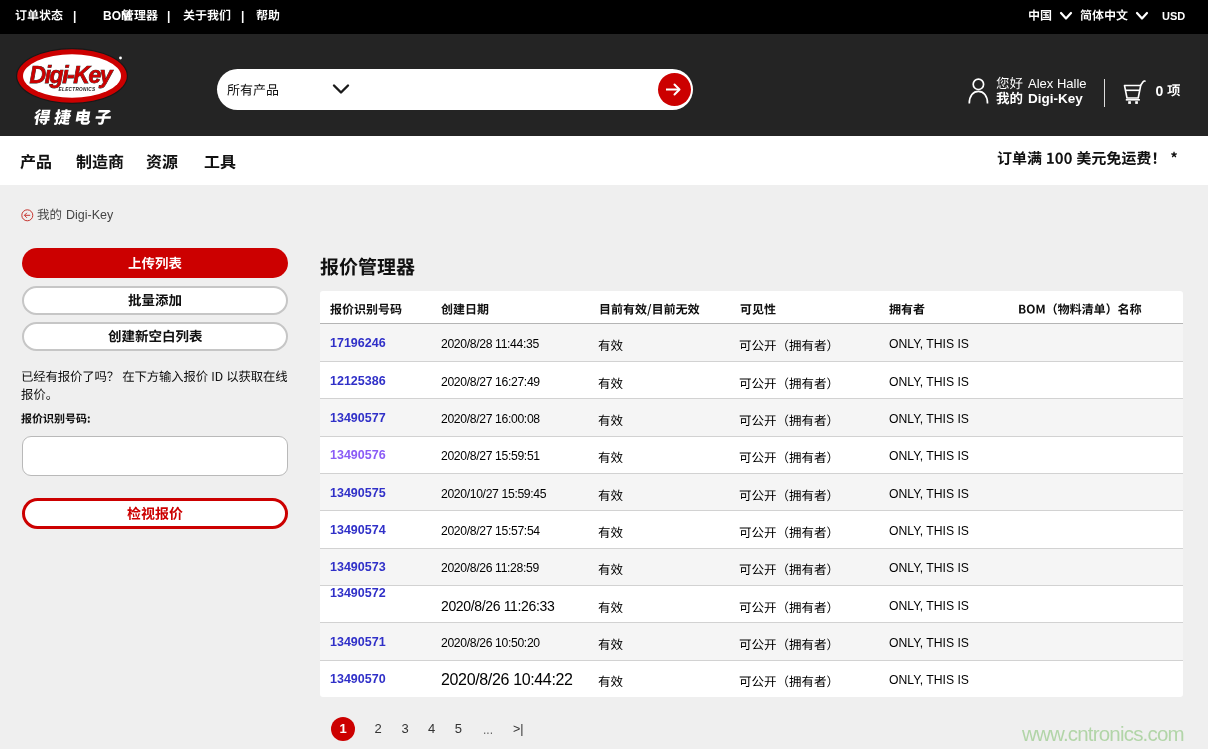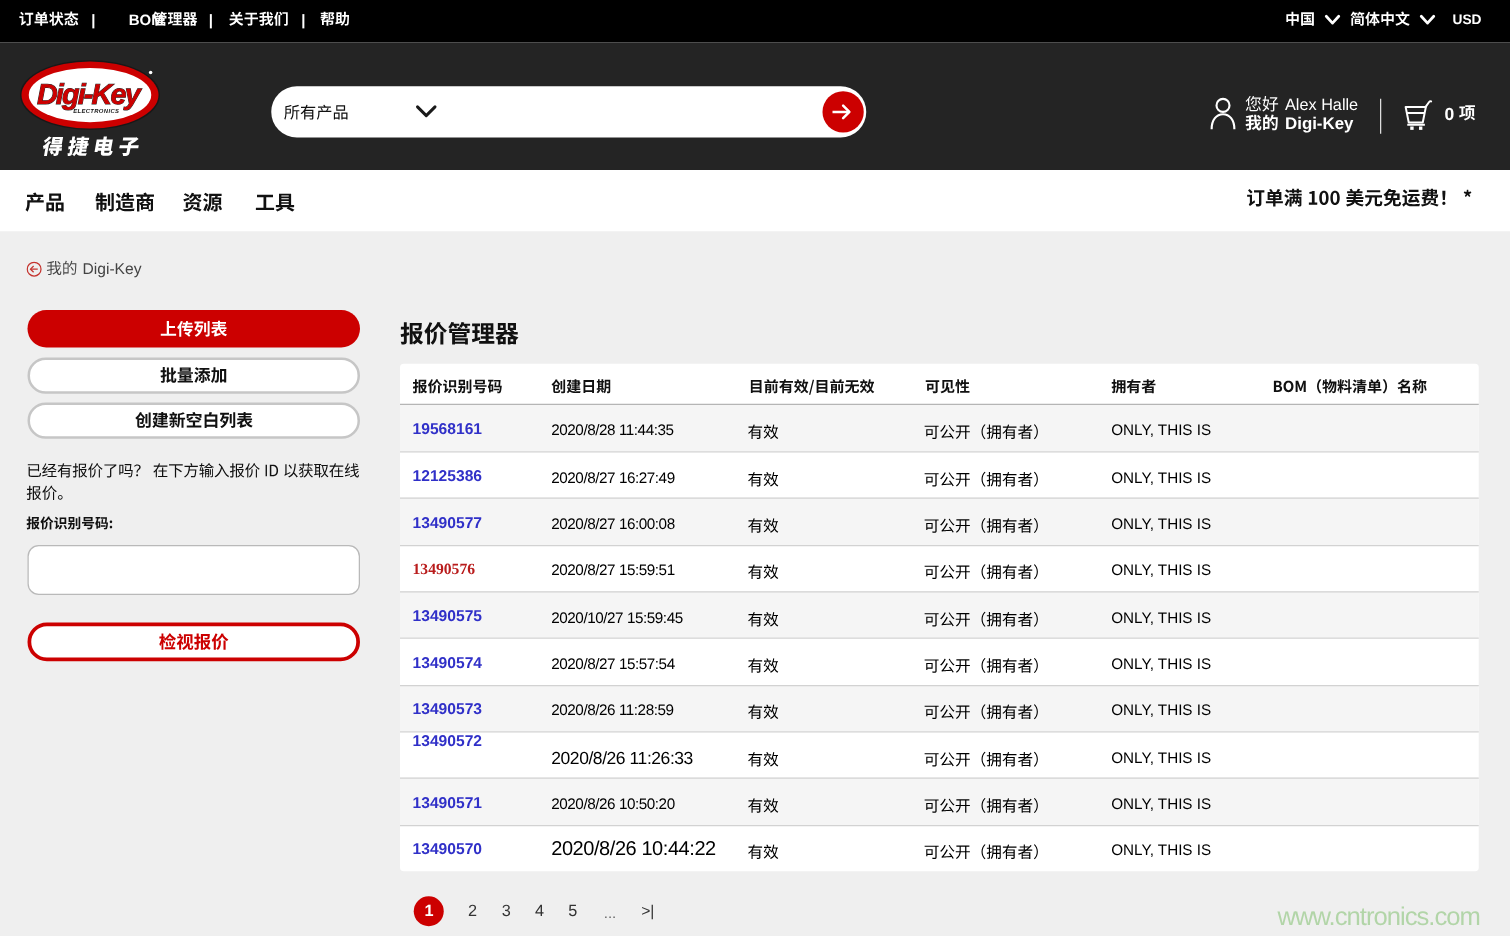--- a/index.html
+++ b/index.html
@@ -154,21 +154,21 @@
       <path transform="translate(0,12.6)" d="M1.1 0H4.3C6.2 0 7.7 -0.8 7.7 -2.6C7.7 -3.8 7 -4.5 6 -4.7V-4.8C6.8 -5 7.2 -5.9 7.2 -6.7C7.2 -8.4 5.9 -8.9 4 -8.9H1.1ZM2.9 -5.3V-7.5H3.9C5 -7.5 5.5 -7.2 5.5 -6.4C5.5 -5.7 5 -5.3 3.9 -5.3ZM2.9 -1.4V-4H4.1C5.3 -4 6 -3.6 6 -2.7C6 -1.8 5.3 -1.4 4.1 -1.4ZM12.8 0.2C15.1 0.2 16.8 -1.6 16.8 -4.5C16.8 -7.4 15.1 -9 12.8 -9C10.4 -9 8.8 -7.4 8.8 -4.5C8.8 -1.6 10.4 0.2 12.8 0.2ZM12.8 -1.4C11.5 -1.4 10.6 -2.6 10.6 -4.5C10.6 -6.4 11.5 -7.5 12.8 -7.5C14.1 -7.5 15 -6.4 15 -4.5C15 -2.6 14.1 -1.4 12.8 -1.4ZM18.5 0H20.1V-3.7C20.1 -4.6 20 -5.8 19.9 -6.6H19.9L20.6 -4.5L22 -0.8H23L24.4 -4.5L25.1 -6.6H25.2C25.1 -5.8 24.9 -4.6 24.9 -3.7V0H26.6V-8.9H24.6L23.1 -4.7C22.9 -4.2 22.8 -3.6 22.6 -3H22.5C22.3 -3.6 22.2 -4.2 22 -4.7L20.5 -8.9H18.5ZM35.6 -4.6C35.6 -2 36.7 -0.1 38 1.2L39.1 0.7C37.9 -0.6 37 -2.3 37 -4.6C37 -6.9 37.9 -8.5 39.1 -9.8L38 -10.3C36.7 -9 35.6 -7.1 35.6 -4.6ZM45.8 -10.2C45.5 -8.4 44.8 -6.7 43.9 -5.7C44.2 -5.5 44.7 -5.1 44.9 -4.8C45.4 -5.4 45.8 -6.2 46.2 -7H46.8C46.3 -5.2 45.3 -3.5 44.1 -2.5C44.5 -2.3 45 -2 45.3 -1.7C46.5 -2.9 47.5 -5 48 -7H48.6C48 -4.2 46.8 -1.4 44.8 -0C45.2 0.2 45.7 0.5 46 0.8C47.9 -0.8 49.2 -3.9 49.8 -7H49.8C49.6 -2.7 49.4 -1 49.1 -0.6C49 -0.5 48.9 -0.4 48.7 -0.4C48.5 -0.4 48 -0.4 47.6 -0.5C47.8 -0.1 48 0.5 48 0.9C48.5 1 49 1 49.4 0.9C49.8 0.8 50 0.7 50.3 0.3C50.8 -0.3 51 -2.3 51.2 -7.7C51.2 -7.8 51.2 -8.3 51.2 -8.3H46.7C46.9 -8.9 47 -9.4 47.1 -9.9ZM40.5 -9.5C40.4 -8.1 40.2 -6.6 39.9 -5.6C40.1 -5.5 40.7 -5.1 40.9 -5C41 -5.4 41.2 -5.9 41.3 -6.5H42.1V-4.2C41.3 -4 40.6 -3.8 40 -3.6L40.3 -2.3L42.1 -2.8V1.1H43.4V-3.2L44.7 -3.6L44.6 -4.9L43.4 -4.6V-6.5H44.4V-7.9H43.4V-10.2H42.1V-7.9H41.6C41.6 -8.4 41.7 -8.8 41.7 -9.3ZM52.1 -9.2C52.4 -8.3 52.6 -7.2 52.6 -6.4L53.7 -6.7C53.7 -7.5 53.4 -8.6 53.1 -9.5ZM56 -9.5C55.9 -8.7 55.6 -7.5 55.4 -6.7L56.3 -6.4C56.6 -7.2 57 -8.3 57.3 -9.3ZM57.7 -8.6C58.4 -8.1 59.2 -7.5 59.6 -7L60.3 -8.1C59.9 -8.5 59.1 -9.1 58.4 -9.5ZM57.1 -5.5C57.8 -5.1 58.7 -4.5 59.1 -4L59.8 -5.2C59.4 -5.6 58.5 -6.2 57.8 -6.6ZM52.1 -6.2V-4.8H53.5C53.1 -3.7 52.5 -2.5 51.9 -1.7C52.1 -1.3 52.4 -0.7 52.5 -0.2C53.1 -1 53.5 -2.1 53.9 -3.3V1H55.2V-3.2C55.6 -2.6 55.9 -2 56.1 -1.6L57 -2.7C56.7 -3.1 55.6 -4.4 55.2 -4.8V-4.8H57V-6.2H55.2V-10.1H53.9V-6.2ZM57 -2.7 57.2 -1.3 60.6 -2V1.1H61.9V-2.2L63.4 -2.5L63.2 -3.8L61.9 -3.6V-10.2H60.6V-3.3ZM64.5 -9C65.2 -8.6 66 -8 66.4 -7.6L67.3 -8.7C66.9 -9.1 66 -9.6 65.4 -9.9ZM63.9 -5.9C64.6 -5.5 65.6 -4.9 66 -4.5L66.9 -5.6C66.4 -6 65.4 -6.6 64.8 -6.9ZM64.3 -0 65.7 0.8C66.2 -0.3 66.8 -1.7 67.3 -3L66.1 -3.8C65.6 -2.4 64.9 -0.9 64.3 -0ZM69.3 -2.3H72.9V-1.7H69.3ZM69.3 -3.3V-3.8H72.9V-3.3ZM70.3 -10.2V-9.4H67.5V-8.4H70.3V-7.9H67.8V-6.9H70.3V-6.4H67.1V-5.4H75.2V-6.4H71.8V-6.9H74.4V-7.9H71.8V-8.4H74.7V-9.4H71.8V-10.2ZM67.9 -4.9V1.1H69.3V-0.7H72.9V-0.3C72.9 -0.2 72.8 -0.1 72.7 -0.1C72.5 -0.1 71.9 -0.1 71.4 -0.2C71.6 0.2 71.8 0.7 71.8 1.1C72.7 1.1 73.3 1.1 73.7 0.9C74.1 0.7 74.2 0.3 74.2 -0.3V-4.9ZM78.7 -5.1H80.9V-4.2H78.7ZM82.4 -5.1H84.6V-4.2H82.4ZM78.7 -7H80.9V-6.2H78.7ZM82.4 -7H84.6V-6.2H82.4ZM83.8 -10.1C83.6 -9.5 83.2 -8.7 82.8 -8.1H80.2L80.7 -8.4C80.5 -8.9 79.9 -9.6 79.5 -10.2L78.2 -9.6C78.6 -9.2 79 -8.6 79.2 -8.1H77.3V-3.1H80.9V-2.3H76.2V-0.9H80.9V1H82.4V-0.9H87.1V-2.3H82.4V-3.1H86.1V-8.1H84.4C84.7 -8.6 85.1 -9.1 85.4 -9.6ZM91.7 -4.6C91.7 -7.1 90.6 -9 89.3 -10.3L88.2 -9.8C89.4 -8.5 90.3 -6.9 90.3 -4.6C90.3 -2.3 89.4 -0.6 88.2 0.7L89.3 1.2C90.6 -0.1 91.7 -2 91.7 -4.6ZM102.5 -6C102.9 -5.7 103.5 -5.2 104 -4.8C102.7 -4.2 101.4 -3.8 100 -3.5C100.2 -3.2 100.6 -2.6 100.7 -2.2C101.3 -2.3 101.9 -2.5 102.5 -2.7V1.1H103.9V0.6H108.5V1.1H110V-4.3H106.1C107.7 -5.4 109.1 -6.8 109.9 -8.5L108.9 -9.1L108.7 -9H105.2C105.4 -9.3 105.6 -9.6 105.9 -9.9L104.2 -10.3C103.5 -9.1 102.2 -7.9 100.2 -7.1C100.5 -6.8 101 -6.3 101.2 -5.9C102.3 -6.5 103.2 -7.1 103.9 -7.7H107.7C107.1 -6.9 106.3 -6.2 105.3 -5.5C104.8 -6 104.1 -6.5 103.6 -6.9ZM108.5 -0.8H103.9V-3H108.5ZM117.4 -5.4C117.2 -3.9 116.8 -2.5 116.1 -1.6C116.5 -1.4 117 -1.1 117.3 -0.8C117.9 -1.9 118.5 -3.5 118.8 -5.1ZM120.9 -5.1C121.4 -3.8 121.9 -2.1 122 -0.9L123.3 -1.3C123.1 -2.5 122.7 -4.2 122.2 -5.5ZM117.9 -10.2C117.6 -8.8 117.1 -7.4 116.4 -6.5V-6.8H115.1V-8.5C115.7 -8.6 116.2 -8.8 116.7 -9L115.9 -10.1C115 -9.7 113.5 -9.4 112.2 -9.1C112.3 -8.8 112.5 -8.4 112.5 -8.1C112.9 -8.1 113.4 -8.2 113.8 -8.2V-6.8H112.2V-5.5H113.6C113.2 -4.3 112.5 -3 111.9 -2.2C112.1 -1.9 112.4 -1.3 112.5 -0.9C113 -1.5 113.4 -2.4 113.8 -3.3V1.1H115.1V-3.8C115.4 -3.3 115.7 -2.8 115.8 -2.5L116.6 -3.6C116.4 -3.9 115.4 -4.9 115.1 -5.2V-5.5H116.4V-6C116.8 -5.9 117.2 -5.6 117.4 -5.4C117.8 -5.9 118.2 -6.6 118.5 -7.4H119.2V-0.5C119.2 -0.3 119.1 -0.3 119 -0.3C118.8 -0.3 118.3 -0.3 117.8 -0.3C118 0 118.2 0.6 118.3 1C119.1 1 119.7 1 120.1 0.8C120.5 0.6 120.6 0.2 120.6 -0.5V-7.4H121.6C121.4 -7 121.3 -6.6 121.1 -6.3L122.4 -6C122.7 -6.7 123 -7.7 123.3 -8.5L122.4 -8.8L122.2 -8.7H118.9C119.1 -9.1 119.2 -9.5 119.2 -9.9Z" fill="#111"></path>
     </svg>
 <div class="abs" style="left:320px;top:323px;width:863px;height:1px;background:#b5b5b5"></div>
 <svg width="0" height="0" style="position:absolute">
       <defs>
         <path id="gyx" d="M4.9 -10.5C4.7 -10 4.6 -9.4 4.3 -8.9H0.8V-8H4C3.2 -6.4 2 -4.8 0.5 -3.8C0.7 -3.6 1 -3.3 1.1 -3.1C1.9 -3.6 2.6 -4.3 3.2 -5.1V1H4.1V-1.5H9.3V-0.2C9.3 0 9.3 0.1 9.1 0.1C8.8 0.1 8.1 0.1 7.2 0.1C7.4 0.3 7.5 0.7 7.6 1C8.6 1 9.3 1 9.7 0.8C10.2 0.7 10.3 0.4 10.3 -0.2V-6.6H4.2C4.5 -7 4.7 -7.5 5 -8H11.7V-8.9H5.3C5.5 -9.3 5.7 -9.8 5.8 -10.3ZM4.1 -3.6H9.3V-2.3H4.1ZM4.1 -4.4V-5.7H9.3V-4.4ZM14.6 -7.5C14.2 -6.5 13.6 -5.5 12.9 -4.8C13.1 -4.7 13.5 -4.4 13.6 -4.2C14.2 -5 15 -6.2 15.4 -7.3ZM16.7 -7.2C17.2 -6.5 17.8 -5.6 18.1 -5L18.8 -5.4C18.6 -6 17.9 -6.9 17.4 -7.5ZM15 -10.2C15.4 -9.7 15.7 -9.1 15.9 -8.7H13.2V-7.8H18.9V-8.7H16.1L16.8 -9C16.6 -9.4 16.2 -10.1 15.8 -10.5ZM14.2 -4.5C14.7 -4 15.2 -3.5 15.7 -2.9C15 -1.7 14.1 -0.7 13 0C13.2 0.2 13.5 0.5 13.6 0.7C14.7 -0 15.6 -1 16.3 -2.2C16.9 -1.5 17.3 -0.8 17.6 -0.3L18.4 -0.9C18 -1.5 17.4 -2.2 16.8 -3C17.1 -3.7 17.4 -4.5 17.7 -5.3L16.8 -5.5C16.6 -4.8 16.4 -4.3 16.2 -3.7C15.8 -4.2 15.3 -4.6 14.9 -5ZM20.7 -7.4H22.8C22.6 -5.7 22.2 -4.2 21.6 -3.1C21.1 -4.1 20.7 -5.2 20.4 -6.5ZM20.6 -10.5C20.2 -8.3 19.6 -6.2 18.6 -4.8C18.8 -4.6 19.1 -4.3 19.2 -4.1C19.4 -4.4 19.7 -4.8 19.9 -5.2C20.2 -4.1 20.6 -3.1 21.1 -2.2C20.3 -1.1 19.3 -0.3 18 0.3C18.2 0.5 18.5 0.9 18.6 1C19.9 0.4 20.8 -0.4 21.5 -1.4C22.2 -0.4 23 0.4 23.9 1C24.1 0.8 24.4 0.4 24.6 0.2C23.6 -0.3 22.8 -1.1 22.1 -2.2C22.9 -3.6 23.4 -5.2 23.7 -7.4H24.4V-8.2H21C21.1 -8.9 21.3 -9.6 21.4 -10.4Z"></path>
         <path id="gkgk" d="M0.7 -9.6V-8.7H9.3V-0.4C9.3 -0.1 9.2 -0 9 0C8.7 0 7.7 0 6.7 -0C6.8 0.2 7 0.7 7 1C8.3 1 9.2 1 9.7 0.8C10.1 0.7 10.3 0.3 10.3 -0.4V-8.7H11.9V-9.6ZM2.9 -5.9H6.2V-3.1H2.9ZM2 -6.8V-1.2H2.9V-2.2H7.1V-6.8ZM16.6 -10.1C15.8 -8.3 14.6 -6.5 13.1 -5.4C13.4 -5.2 13.8 -4.9 14 -4.7C15.4 -5.9 16.7 -7.8 17.6 -9.9ZM20.8 -10.2 19.9 -9.9C20.9 -8 22.5 -5.9 23.8 -4.7C24 -4.9 24.3 -5.3 24.6 -5.5C23.2 -6.5 21.6 -8.5 20.8 -10.2ZM14.5 0.2C15 0 15.7 -0.1 22.3 -0.5C22.6 0 22.9 0.5 23.1 0.9L24 0.4C23.4 -0.7 22.1 -2.5 21 -3.8L20.1 -3.4C20.6 -2.8 21.2 -2.1 21.7 -1.4L15.8 -1C17.1 -2.5 18.3 -4.4 19.3 -6.2L18.3 -6.7C17.3 -4.6 15.8 -2.4 15.3 -1.9C14.8 -1.3 14.5 -0.9 14.2 -0.8C14.3 -0.5 14.5 -0 14.5 0.2ZM33.1 -8.8V-5.2H29.6V-5.8V-8.8ZM25.6 -5.2V-4.3H28.6C28.4 -2.6 27.8 -0.9 25.7 0.4C25.9 0.5 26.3 0.8 26.4 1.1C28.7 -0.4 29.4 -2.4 29.6 -4.3H33.1V1H34.1V-4.3H36.9V-5.2H34.1V-8.8H36.5V-9.7H26.1V-8.8H28.7V-5.8L28.6 -5.2ZM46.2 -4.8C46.2 -2.3 47.2 -0.3 48.7 1.2L49.4 0.8C48 -0.7 47.1 -2.5 47.1 -4.8C47.1 -7 48 -8.8 49.4 -10.3L48.7 -10.7C47.2 -9.2 46.2 -7.2 46.2 -4.8ZM54.9 -9.7V-5.1C54.9 -3.4 54.8 -1.2 53.6 0.4C53.8 0.5 54.1 0.8 54.3 1C55.2 -0.1 55.5 -1.6 55.7 -3H57.8V0.8H58.7V-3H60.7V-0.2C60.7 0 60.7 0.1 60.5 0.1C60.3 0.1 59.8 0.1 59.2 0.1C59.3 0.3 59.4 0.7 59.5 1C60.3 1 60.9 1 61.2 0.8C61.5 0.7 61.6 0.4 61.6 -0.1V-9.7ZM55.8 -8.8H57.8V-6.8H55.8ZM60.7 -8.8V-6.8H58.7V-8.8ZM55.8 -5.9H57.8V-3.9H55.8C55.8 -4.3 55.8 -4.7 55.8 -5.1ZM60.7 -5.9V-3.9H58.7V-5.9ZM52.1 -10.5V-8H50.5V-7.1H52.1V-4.4C51.4 -4.2 50.8 -4 50.4 -3.9L50.6 -2.9L52.1 -3.4V-0.2C52.1 0 52 0.1 51.9 0.1C51.7 0.1 51.2 0.1 50.7 0.1C50.8 0.3 50.9 0.7 51 0.9C51.8 1 52.2 0.9 52.5 0.8C52.9 0.6 53 0.4 53 -0.2V-3.7L54.4 -4.2L54.3 -5.1L53 -4.6V-7.1H54.4V-8H53V-10.5ZM67.4 -10.5C67.2 -10 67.1 -9.4 66.8 -8.9H63.3V-8H66.5C65.7 -6.4 64.5 -4.8 63 -3.8C63.2 -3.6 63.5 -3.3 63.6 -3.1C64.4 -3.6 65.1 -4.3 65.7 -5.1V1H66.6V-1.5H71.8V-0.2C71.8 0 71.8 0.1 71.6 0.1C71.3 0.1 70.6 0.1 69.8 0.1C69.9 0.3 70 0.7 70.1 1C71.1 1 71.8 1 72.2 0.8C72.7 0.7 72.8 0.4 72.8 -0.2V-6.6H66.7C67 -7 67.2 -7.5 67.5 -8H74.2V-8.9H67.8C68 -9.3 68.2 -9.8 68.3 -10.3ZM66.6 -3.6H71.8V-2.3H66.6ZM66.6 -4.4V-5.7H71.8V-4.4ZM85.5 -10.1C85 -9.5 84.5 -8.9 84 -8.4V-8.9H80.9V-10.5H80V-8.9H76.8V-8.1H80V-6.5H75.7V-5.6H80.6C79 -4.6 77.2 -3.8 75.4 -3.2C75.6 -3 75.9 -2.6 76 -2.4C76.8 -2.7 77.5 -3 78.3 -3.4V1H79.2V0.6H84.3V1H85.3V-4.3H80.1C80.8 -4.7 81.5 -5.2 82.1 -5.6H86.8V-6.5H83.2C84.3 -7.4 85.4 -8.5 86.3 -9.6ZM80.9 -6.5V-8.1H83.7C83.1 -7.5 82.5 -7 81.8 -6.5ZM79.2 -1.5H84.3V-0.2H79.2ZM79.2 -2.3V-3.5H84.3V-2.3ZM91.3 -4.8C91.3 -7.2 90.3 -9.2 88.8 -10.7L88.1 -10.3C89.5 -8.8 90.4 -7 90.4 -4.8C90.4 -2.5 89.5 -0.7 88.1 0.8L88.8 1.2C90.3 -0.3 91.3 -2.3 91.3 -4.8Z"></path>
       </defs>
     </svg>
 <div class="abs" style="left:320px;top:323.5px;width:863px;height:37.35px;background:#f5f5f5"></div>
-<div style="position:absolute;left:330px;top:337.2px;font-family:'Liberation Sans',sans-serif;font-size:12.5px;line-height:12.5px;font-weight:bold;color:#3030c8;white-space:pre">19568161</div>
+<div style="position:absolute;left:330px;top:337.2px;font-family:'Liberation Sans',sans-serif;font-size:12.5px;line-height:12.5px;font-weight:bold;color:#3030c8;white-space:pre">17196246</div>
 <div style="position:absolute;left:441px;top:338.3px;font-family:'Liberation Sans',sans-serif;font-size:12.2px;line-height:12.2px;letter-spacing:-0.35px;color:#000;white-space:pre">2020/8/28 11:44:35</div>
 <svg class="abs" style="left:598.3px;top:337.3px;overflow:visible" width="26" height="18">
       <use href="#gyx" transform="translate(0,13.1)" fill="#000"></use>
     </svg>
 <svg class="abs" style="left:739px;top:337.3px;overflow:visible" width="101" height="18">
       <use href="#gkgk" transform="translate(0,13.1)" fill="#000"></use>
     </svg>
 <div style="position:absolute;left:889px;top:338.3px;font-family:'Liberation Sans',sans-serif;font-size:12.2px;line-height:12.2px;color:#000;white-space:pre">ONLY, THIS IS</div>
 <div class="abs" style="left:320px;top:360.9px;width:863px;height:1px;background:#d2d2d2"></div>
 <div style="position:absolute;left:330px;top:374.5px;font-family:'Liberation Sans',sans-serif;font-size:12.5px;line-height:12.5px;font-weight:bold;color:#3030c8;white-space:pre">12125386</div>
@@ -185,21 +185,21 @@
 <div style="position:absolute;left:330px;top:411.9px;font-family:'Liberation Sans',sans-serif;font-size:12.5px;line-height:12.5px;font-weight:bold;color:#3030c8;white-space:pre">13490577</div>
 <div style="position:absolute;left:441px;top:413.0px;font-family:'Liberation Sans',sans-serif;font-size:12.2px;line-height:12.2px;letter-spacing:-0.35px;color:#000;white-space:pre">2020/8/27 16:00:08</div>
 <svg class="abs" style="left:598.3px;top:412.0px;overflow:visible" width="26" height="18">
       <use href="#gyx" transform="translate(0,13.1)" fill="#000"></use>
     </svg>
 <svg class="abs" style="left:739px;top:412.0px;overflow:visible" width="101" height="18">
       <use href="#gkgk" transform="translate(0,13.1)" fill="#000"></use>
     </svg>
 <div style="position:absolute;left:889px;top:413.0px;font-family:'Liberation Sans',sans-serif;font-size:12.2px;line-height:12.2px;color:#000;white-space:pre">ONLY, THIS IS</div>
 <div class="abs" style="left:320px;top:435.6px;width:863px;height:1px;background:#d2d2d2"></div>
-<div style="position:absolute;left:330px;top:449.2px;font-family:Liberation Serif, serif;font-size:12.5px;line-height:12.5px;font-weight:bold;color:#b91c1c;white-space:pre">13490576</div>
+<div style="position:absolute;left:330px;top:449.2px;font-family:Liberation Sans, sans-serif;font-size:12.5px;line-height:12.5px;font-weight:bold;color:#8b5cf6;white-space:pre">13490576</div>
 <div style="position:absolute;left:441px;top:450.3px;font-family:'Liberation Sans',sans-serif;font-size:12.2px;line-height:12.2px;letter-spacing:-0.35px;color:#000;white-space:pre">2020/8/27 15:59:51</div>
 <svg class="abs" style="left:598.3px;top:449.3px;overflow:visible" width="26" height="18">
       <use href="#gyx" transform="translate(0,13.1)" fill="#000"></use>
     </svg>
 <svg class="abs" style="left:739px;top:449.3px;overflow:visible" width="101" height="18">
       <use href="#gkgk" transform="translate(0,13.1)" fill="#000"></use>
     </svg>
 <div style="position:absolute;left:889px;top:450.3px;font-family:'Liberation Sans',sans-serif;font-size:12.2px;line-height:12.2px;color:#000;white-space:pre">ONLY, THIS IS</div>
 <div class="abs" style="left:320px;top:472.9px;width:863px;height:37.35px;background:#f5f5f5"></div>
 <div class="abs" style="left:320px;top:472.9px;width:863px;height:1px;background:#d2d2d2"></div>

